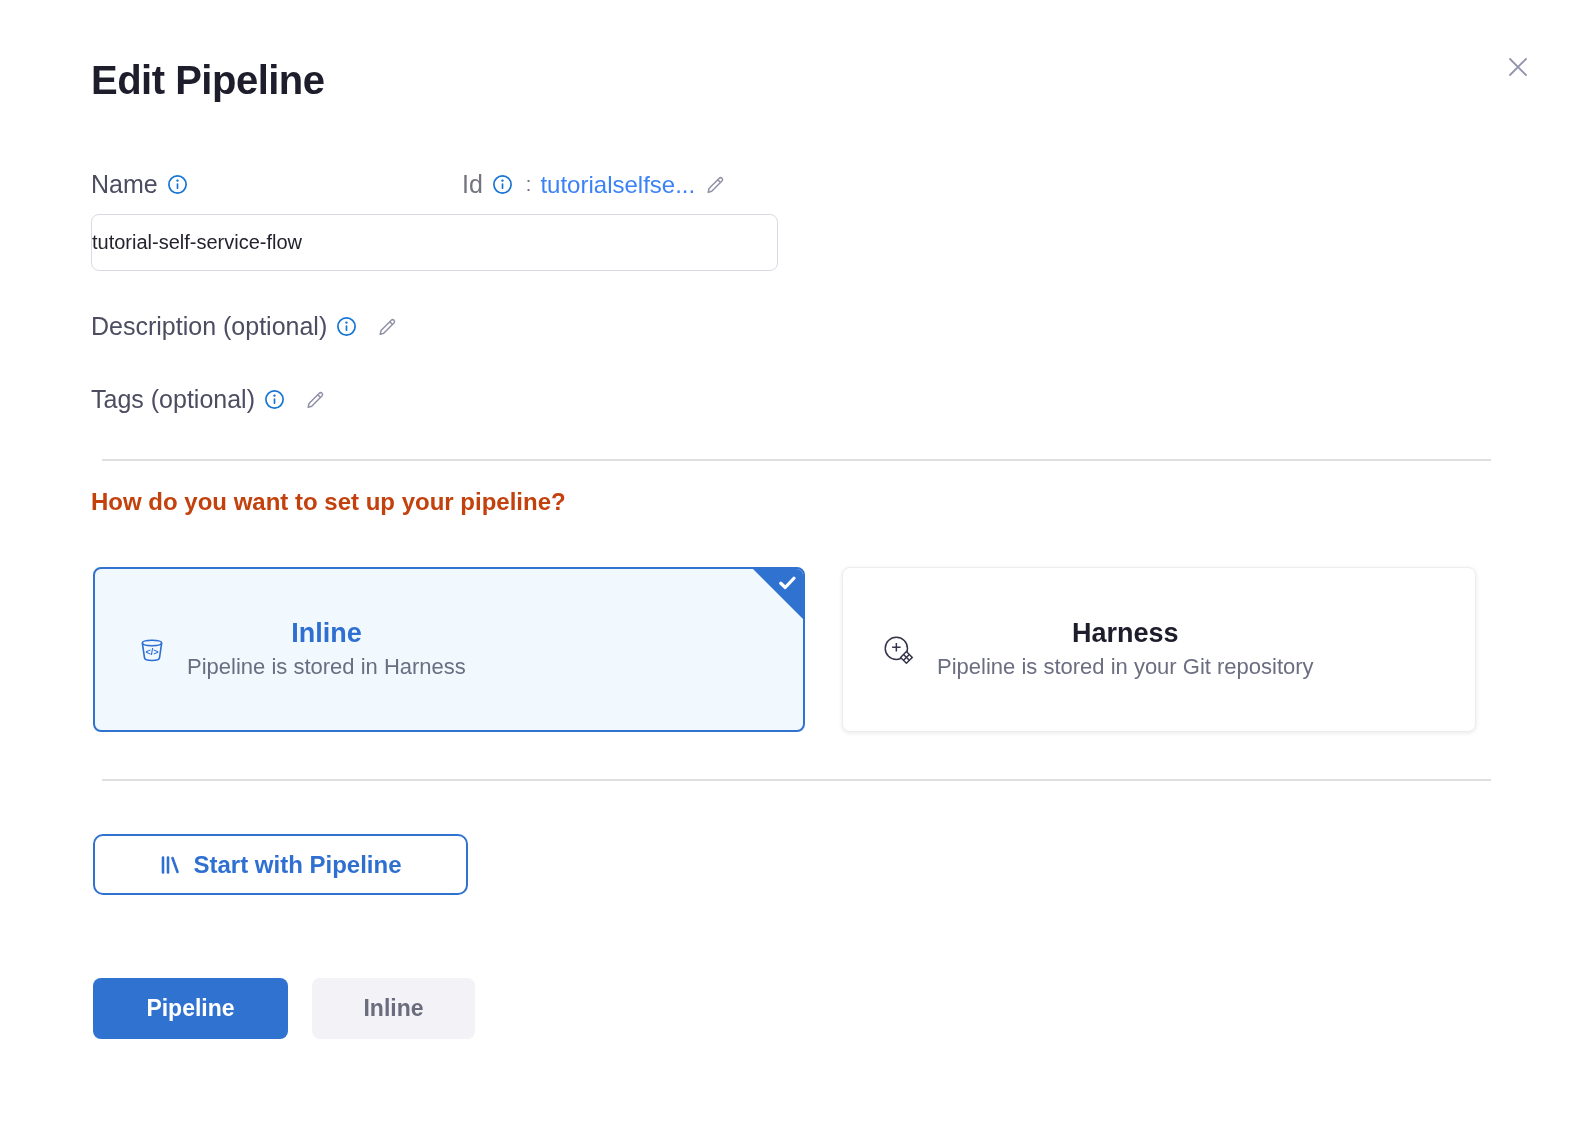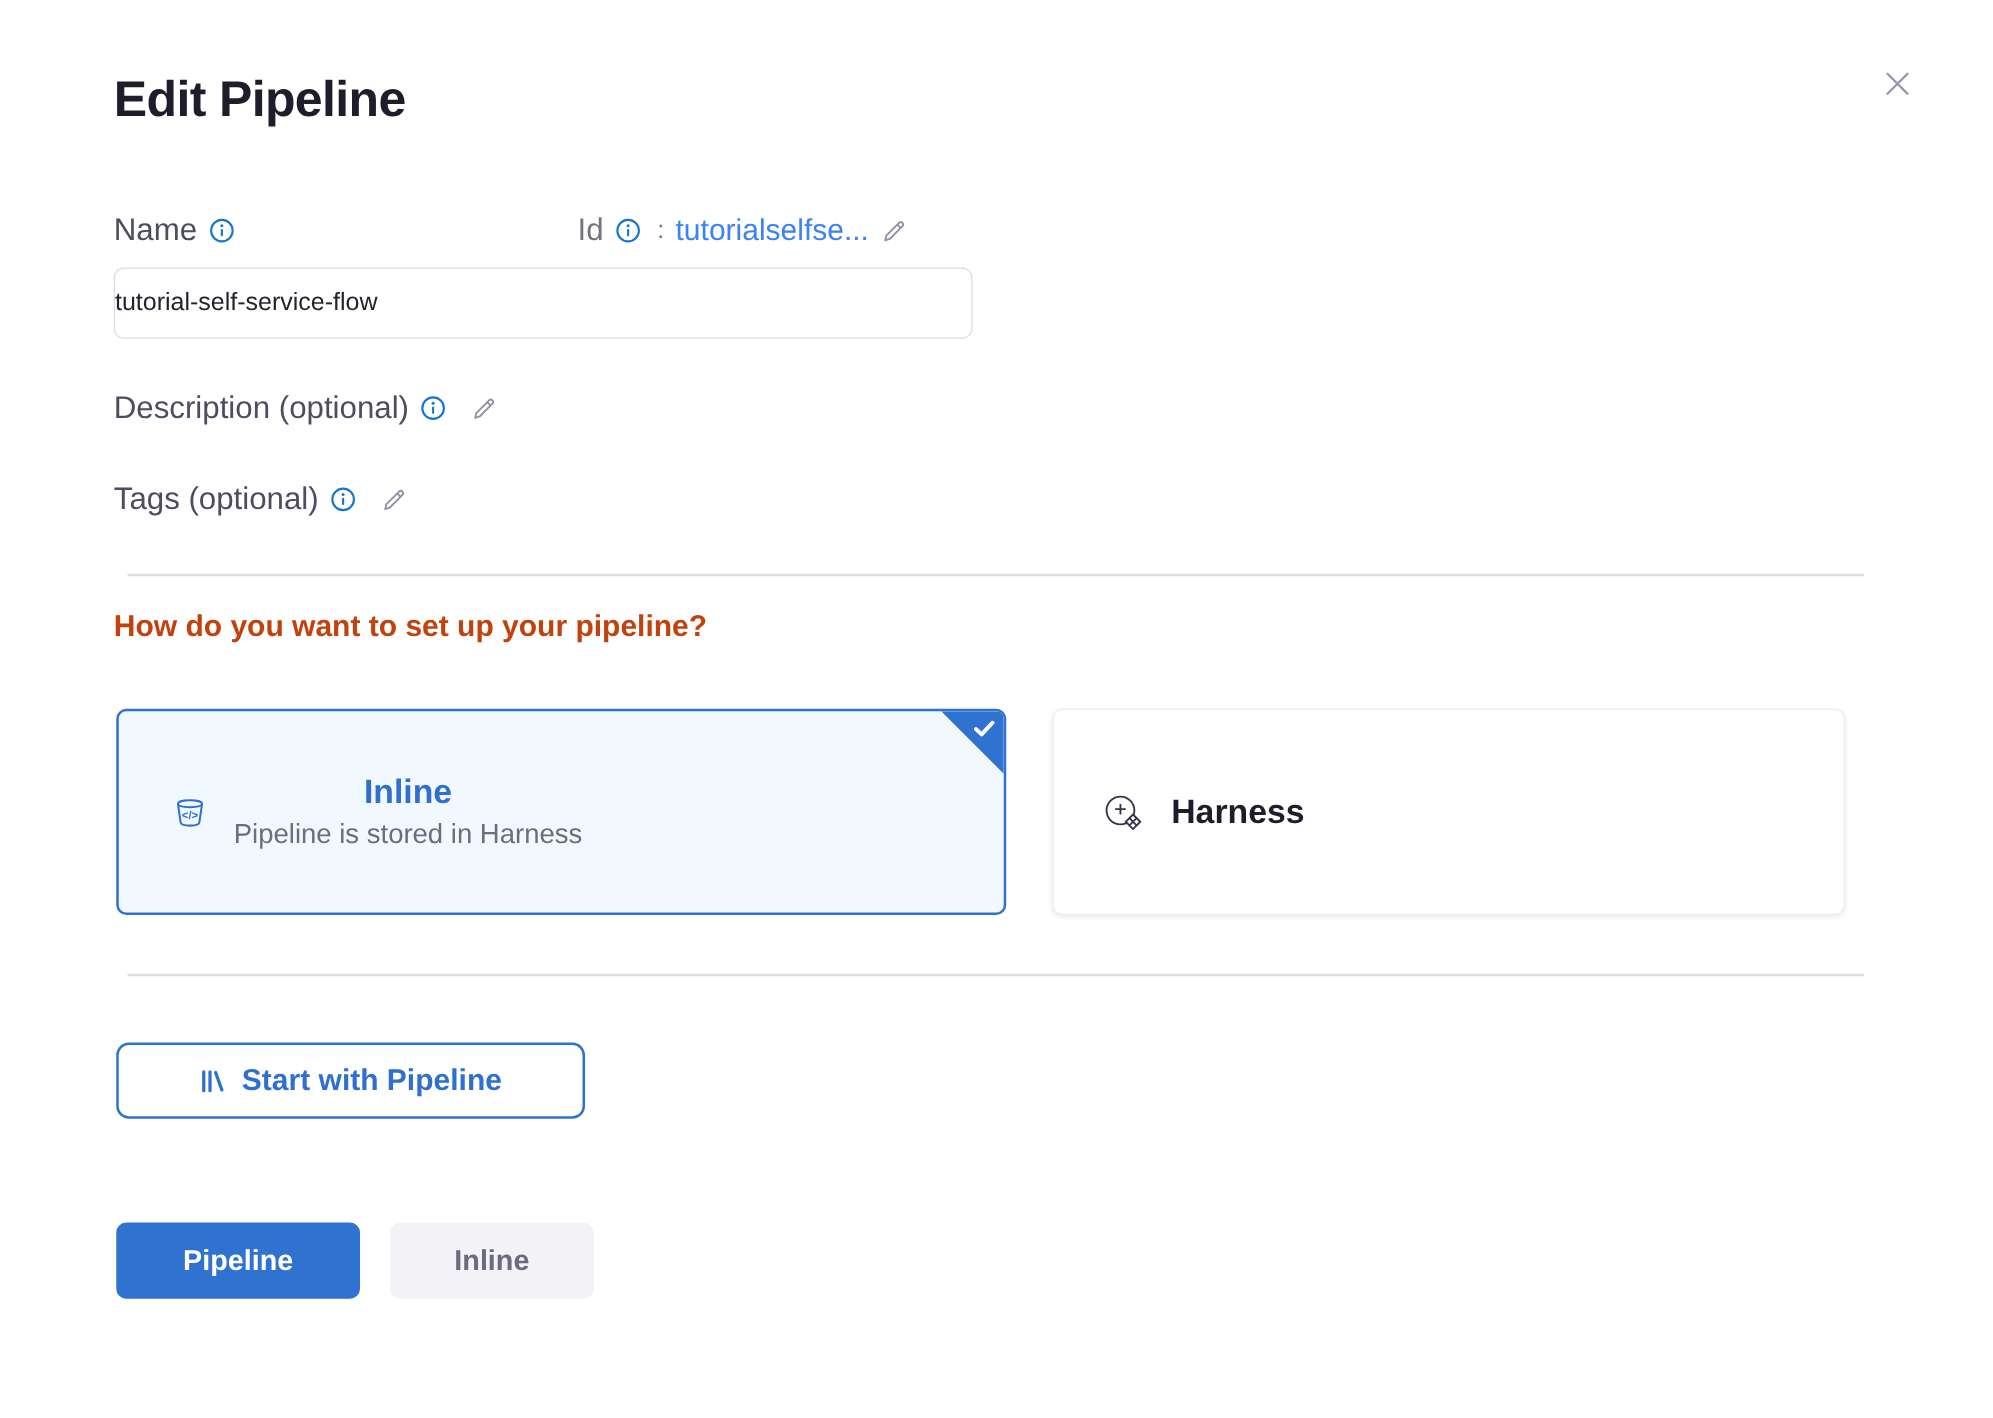--- a/index.html
+++ b/index.html
@@ -197,20 +197,21 @@
     <span class="card-icon icon">
       <svg width="36" height="36" viewBox="0 0 34 34" fill="none" stroke="#33344a" stroke-width="1.4">
         <circle cx="14.5" cy="15.5" r="10.5"></circle>
         <path d="M14.5 10.5 v8 M10.5 14.5 h8"></path>
         <path d="M24 18.5 L29.5 24 L24 29.5 L18.5 24 Z" fill="#ffffff"></path>
         <path d="M21.3 21.3 L26.7 26.7 M26.7 21.3 L21.3 26.7"></path>
       </svg>
     </span>
     <div class="card-text">
       <span class="card-title">Harness</span>
+      <span class="card-subtitle">Pipeline is stored in your Git repository</span>
     </div>
   </div>
 
   <div class="abs divider divider-2"></div>
 
   <div class="abs template-btn">
     <span class="icon">
       <svg width="22" height="22" viewBox="0 0 22 22" fill="none" stroke="#2f6fd2" stroke-width="2.6" stroke-linecap="round">
         <path d="M4 3.5 V18.5"></path>
         <path d="M9 3.5 V18.5"></path>

